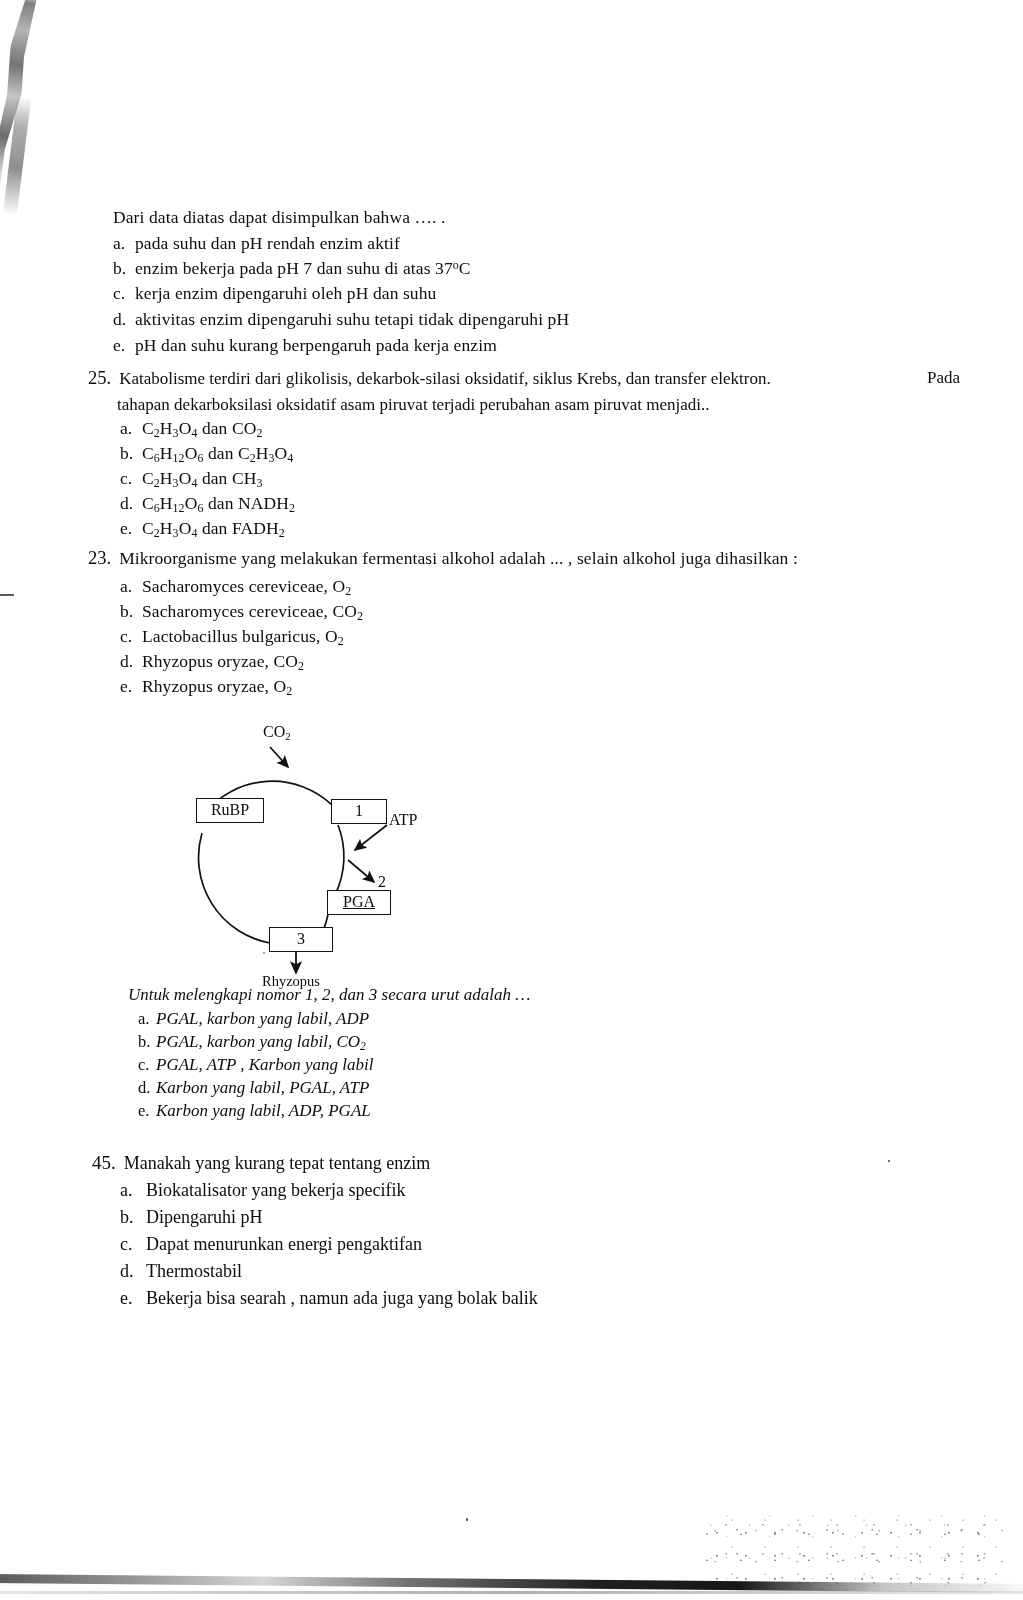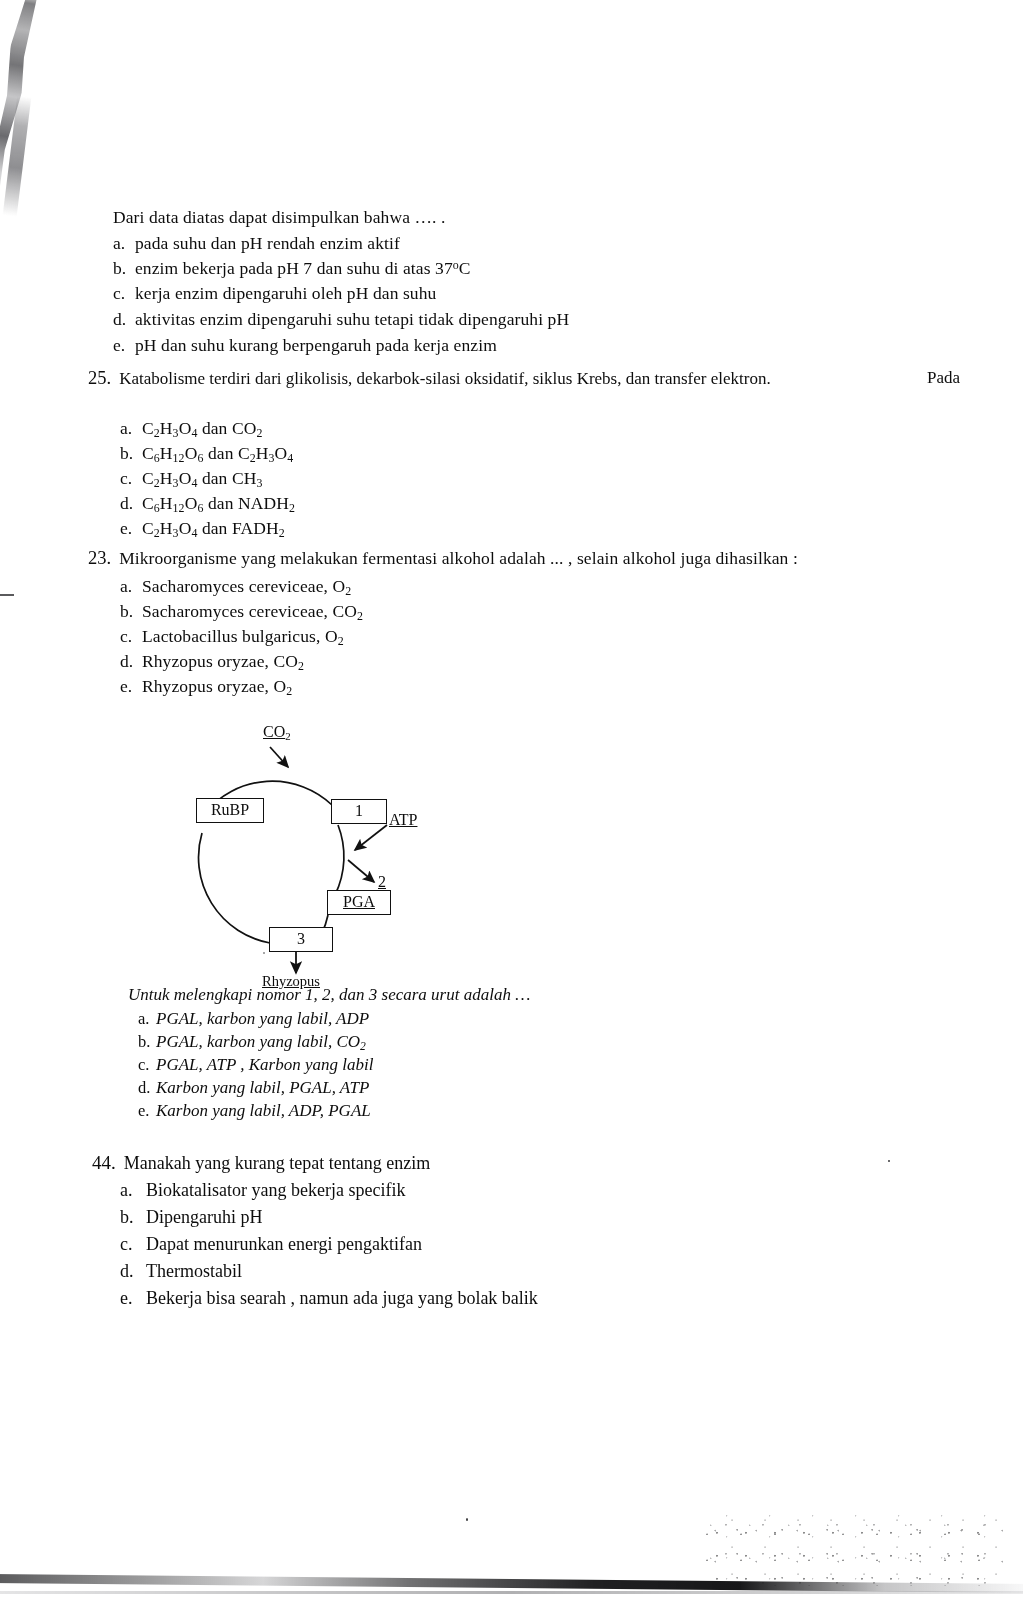--- a/index.html
+++ b/index.html
@@ -190,21 +190,20 @@
     font-size: 16px;
     text-align: center;
     line-height: 1;
     padding: 3px 6px 4px 6px;
     font-family: "Liberation Serif", serif;
   }
   .dlabel {
     position: absolute;
     font-size: 16px;
     white-space: nowrap;
-    text-decoration: underline;
   }
 </style>
 </head>
 <body>
 
 <div id="page">
 
   <div class="scan-streak"></div>
   <div class="scan-streak2"></div>
   <div class="edge-dash"></div>
@@ -238,20 +237,21 @@
     <span class="qline">pH dan suhu kurang berpengaruh pada kerja enzim</span>
   </div>
 
   <div class="q22-wrap">
     <div class="q22-l1">
       <span>
         <span class="q-num">25.</span><span>Katabolisme terdiri dari glikolisis, dekarbok-silasi oksidatif, siklus Krebs, dan transfer elektron.</span>
       </span>
       <span>Pada</span>
     </div>
+    <div class="q22-l2">tahapan dekarboksilasi oksidatif asam piruvat terjadi perubahan asam piruvat menjadi..</div>
   </div>
 
   <div class="stem-row" style="left:120px; top:418px;">
     <span class="opt-letter">a.</span>
     <span class="qline">C<sub>2</sub>H<sub>3</sub>O<sub>4</sub> dan CO<sub>2</sub></span>
   </div>
   <div class="stem-row" style="left:120px; top:443px;">
     <span class="opt-letter">b.</span>
     <span class="qline">C<sub>6</sub>H<sub>12</sub>O<sub>6</sub> dan C<sub>2</sub>H<sub>3</sub>O<sub>4</sub></span>
   </div>
@@ -361,21 +361,21 @@
   <div class="stem-row" style="left:138px; top:1078px;">
     <span class="opt-letter" style="width:18px; font-size:16.5px;">d.</span>
     <span class="block-c">Karbon yang labil, PGAL, ATP</span>
   </div>
   <div class="stem-row" style="left:138px; top:1101px;">
     <span class="opt-letter" style="width:18px; font-size:16.5px;">e.</span>
     <span class="block-c">Karbon yang labil, ADP, PGAL</span>
   </div>
 
   <div class="stem-row" style="left:92px; top:1152px;">
-    <span class="q-num" style="font-size:19px;">44.</span>
+    <span class="q-num" style="font-size:19px;">45.</span>
     <span class="block-e">Manakah yang kurang tepat tentang enzim</span>
   </div>
 
   <div class="stem-row" style="left:120px; top:1180px;">
     <span class="opt-letter" style="width:26px; font-size:18px;">a.</span>
     <span class="block-e">Biokatalisator yang bekerja specifik</span>
   </div>
   <div class="stem-row" style="left:120px; top:1207px;">
     <span class="opt-letter" style="width:26px; font-size:18px;">b.</span>
     <span class="block-e">Dipengaruhi pH</span>

